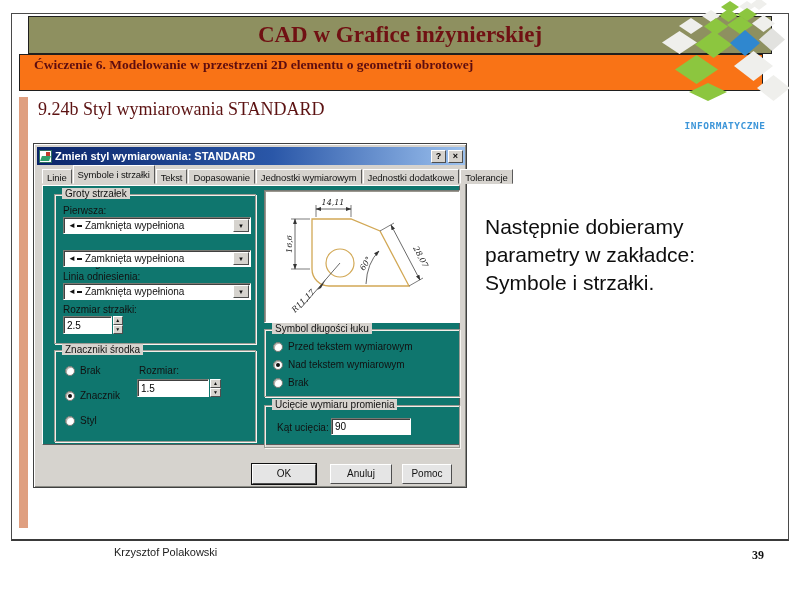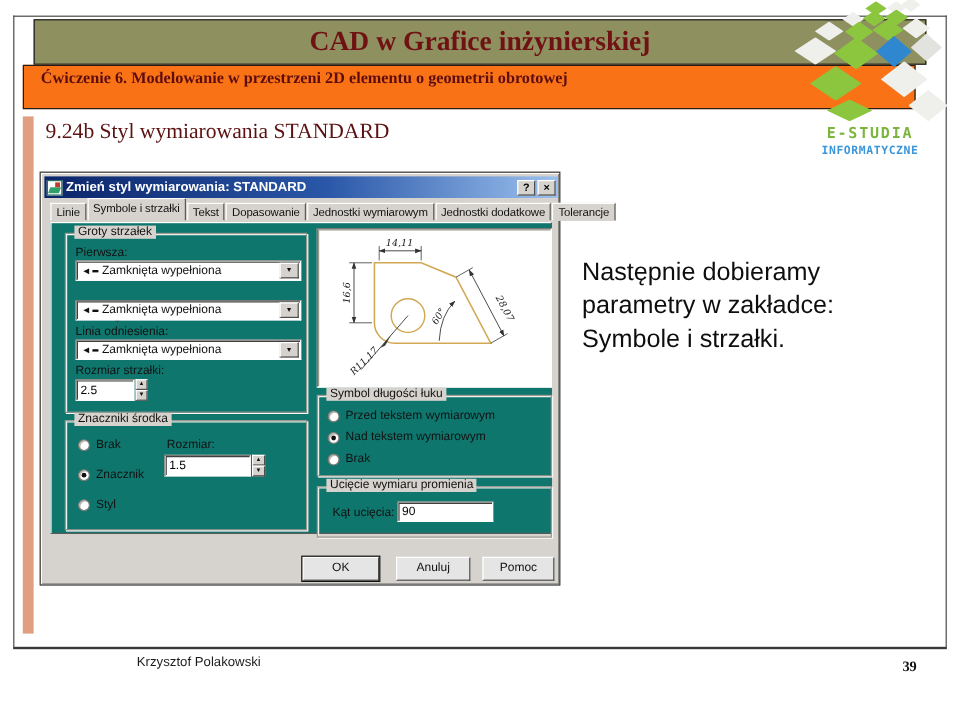--- a/index.html
+++ b/index.html
@@ -107,21 +107,20 @@
         <div class="tile" style="left: 94px; top: 15px; width: 23px; height: 17px; background: rgb(239, 239, 236);"></div>
         <div class="tile" style="left: 4px; top: 31px; width: 35px; height: 23px; background: rgb(239, 239, 236);"></div>
         <div class="tile" style="left: 37px; top: 31px; width: 37px; height: 27px; background: rgb(140, 198, 63);"></div>
         <div class="tile" style="left: 72px; top: 30px; width: 30px; height: 26px; background: rgb(47, 135, 207);"></div>
         <div class="tile" style="left: 101px; top: 28px; width: 26px; height: 23px; background: rgb(226, 226, 223);"></div>
         <div class="tile" style="left: 17px; top: 55px; width: 43px; height: 29px; background: rgb(140, 198, 63);"></div>
         <div class="tile" style="left: 76px; top: 51px; width: 39px; height: 30px; background: rgb(239, 239, 236);"></div>
         <div class="tile" style="left: 31px; top: 83px; width: 38px; height: 18px; background: rgb(140, 198, 63);"></div>
         <div class="tile" style="left: 99px; top: 75px; width: 33px; height: 26px; background: rgb(239, 239, 236);"></div>
       </div>
-    <div class="logo-line1" style="color: rgb(124, 181, 62);">E-STUDIA</div>
     <div class="logo-line2" style="color: rgb(61, 150, 217);">INFORMATYCZNE</div>
   </div>
 
   <div class="dialog">
 
     <div class="titlebar">
       <span class="app-icon"></span>
       <span class="cap">Zmień styl wymiarowania: STANDARD</span>
       <span class="tb-btn">?</span>
       <span class="tb-btn">×</span>
@@ -262,17 +261,17 @@
         <span class="lbl" style="left:12px; top:16px;">Kąt ucięcia:</span>
         <div class="txtfield" style="left:66px; top:12px; width:80px;">
           <input value="90" style="">
         </div>
       </div>
 
     </div>
 
     <div class="dlg-btn default" style="left:218px; width:64px;">OK</div>
     <div class="dlg-btn" style="left:296px; width:62px;">Anuluj</div>
-    <div class="dlg-btn" style="left:368px; width:60px;">Pomoc</div>
+    <div class="dlg-btn" style="left:368px; width:50px;">Pomoc</div>
 
   </div>
 
 </div>
 
 </body></html>

